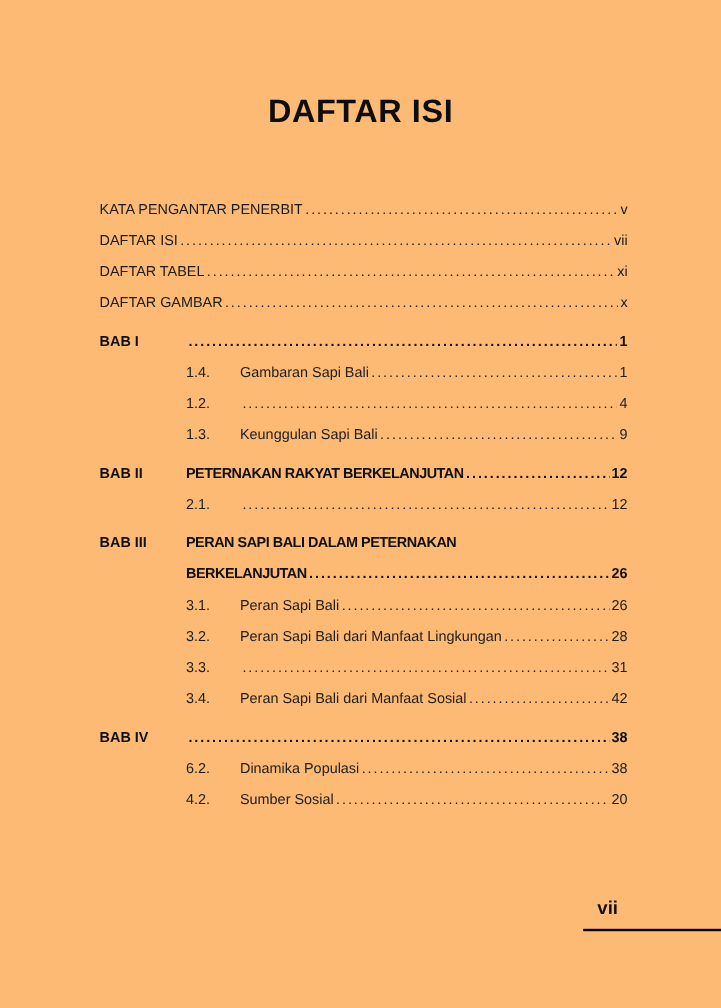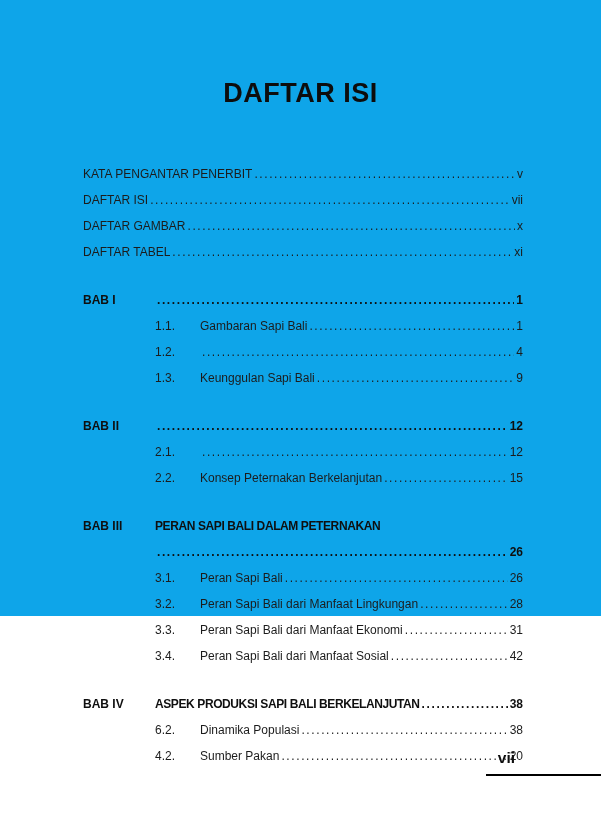--- a/index.html
+++ b/index.html
@@ -3,21 +3,21 @@
 <meta charset="utf-8">
 <style>
   html, body { margin: 0; padding: 0; }
   body {
     width: 601px; height: 840px;
     background: #ffffff;
     font-family: "Liberation Sans", sans-serif;
     color: #1c1c1c;
     overflow: hidden;
   }
-  .page { position: relative; width: 601px; height: 616px; background: #0ea5e9; }
+  .page { position: relative; width: 601px; height: 840px; background: #fdba74; }
 
   .doc-title {
     position: absolute; top: 78px; left: 0; width: 601px;
     text-align: center;
     font-size: 27px; font-weight: 800; letter-spacing: 0.5px;
     color: #0d0d0d;
   }
 
   .content {
     position: absolute; left: 83px; top: 161px; width: 440px;
@@ -31,21 +31,21 @@
   .dots { flex: 1 1 0; min-width: 0; overflow: hidden; white-space: nowrap; padding-left: 2px; }
   .dots::after {
     content: "................................................................................................";
     letter-spacing: 1.6px;
   }
   .pg { white-space: nowrap; flex: 0 0 auto; padding-left: 2px; }
 
   .gutter { flex: 0 0 72px; white-space: nowrap; }
   .secnum { flex: 0 0 45px; white-space: nowrap; }
 
-  .group { margin-top: 22px; }
+  .group { margin-top: 6px; }
 
   .bold { font-weight: bold; color: #0f0f0f; }
   .ctitle { letter-spacing: -0.4px; }
 
   .footer-page {
     position: absolute; top: 745px; right: 86px;
     font-size: 15.5px; font-weight: bold; color: #0f0f0f;
     line-height: 26px;
   }
   .footer-rule {
@@ -67,40 +67,40 @@
         <span class="lbl">KATA PENGANTAR PENERBIT</span>
         <span class="dots"></span>
         <span class="pg">v</span>
       </div>
       <div class="row">
         <span class="lbl">DAFTAR ISI</span>
         <span class="dots"></span>
         <span class="pg">vii</span>
       </div>
       <div class="row">
+        <span class="lbl">DAFTAR TABEL</span>
+        <span class="dots"></span>
+        <span class="pg">xi</span>
+      </div>
+      <div class="row">
         <span class="lbl">DAFTAR GAMBAR</span>
         <span class="dots"></span>
         <span class="pg">x</span>
       </div>
-      <div class="row">
-        <span class="lbl">DAFTAR TABEL</span>
-        <span class="dots"></span>
-        <span class="pg">xi</span>
-      </div>
     </div>
 
     <div class="group">
       <div class="row">
         <span class="gutter bold">BAB I</span>
         <span class="dots bold"></span>
         <span class="pg bold">1</span>
       </div>
       <div class="row">
         <span class="gutter"></span>
-        <span class="secnum">1.1.</span>
+        <span class="secnum">1.4.</span>
         <span class="lbl">Gambaran Sapi Bali</span>
         <span class="dots"></span>
         <span class="pg">1</span>
       </div>
       <div class="row">
         <span class="gutter"></span>
         <span class="secnum">1.2.</span>
         <span class="dots"></span>
         <span class="pg">4</span>
       </div>
@@ -109,96 +109,89 @@
         <span class="secnum">1.3.</span>
         <span class="lbl">Keunggulan Sapi Bali</span>
         <span class="dots"></span>
         <span class="pg">9</span>
       </div>
     </div>
 
     <div class="group">
       <div class="row">
         <span class="gutter bold">BAB II</span>
+        <span class="lbl bold ctitle">PETERNAKAN RAKYAT BERKELANJUTAN</span>
         <span class="dots bold"></span>
         <span class="pg bold">12</span>
       </div>
       <div class="row">
         <span class="gutter"></span>
         <span class="secnum">2.1.</span>
         <span class="dots"></span>
         <span class="pg">12</span>
-      </div>
-      <div class="row">
-        <span class="gutter"></span>
-        <span class="secnum">2.2.</span>
-        <span class="lbl">Konsep Peternakan Berkelanjutan</span>
-        <span class="dots"></span>
-        <span class="pg">15</span>
       </div>
     </div>
 
     <div class="group">
       <div class="row">
         <span class="gutter bold">BAB III</span>
         <span class="lbl bold ctitle">PERAN SAPI BALI DALAM PETERNAKAN</span>
       </div>
       <div class="row">
         <span class="gutter"></span>
+        <span class="lbl bold ctitle">BERKELANJUTAN</span>
         <span class="dots bold"></span>
         <span class="pg bold">26</span>
       </div>
       <div class="row">
         <span class="gutter"></span>
         <span class="secnum">3.1.</span>
         <span class="lbl">Peran Sapi Bali</span>
         <span class="dots"></span>
         <span class="pg">26</span>
       </div>
       <div class="row">
         <span class="gutter"></span>
         <span class="secnum">3.2.</span>
         <span class="lbl">Peran Sapi Bali dari Manfaat Lingkungan</span>
         <span class="dots"></span>
         <span class="pg">28</span>
       </div>
       <div class="row">
         <span class="gutter"></span>
         <span class="secnum">3.3.</span>
-        <span class="lbl">Peran Sapi Bali dari Manfaat Ekonomi</span>
         <span class="dots"></span>
         <span class="pg">31</span>
       </div>
       <div class="row">
         <span class="gutter"></span>
         <span class="secnum">3.4.</span>
         <span class="lbl">Peran Sapi Bali dari Manfaat Sosial</span>
         <span class="dots"></span>
         <span class="pg">42</span>
       </div>
     </div>
 
     <div class="group">
       <div class="row">
         <span class="gutter bold">BAB IV</span>
-        <span class="lbl bold ctitle">ASPEK PRODUKSI SAPI BALI BERKELANJUTAN</span>
         <span class="dots bold"></span>
         <span class="pg bold">38</span>
       </div>
       <div class="row">
         <span class="gutter"></span>
         <span class="secnum">6.2.</span>
         <span class="lbl">Dinamika Populasi</span>
         <span class="dots"></span>
         <span class="pg">38</span>
       </div>
       <div class="row">
         <span class="gutter"></span>
         <span class="secnum">4.2.</span>
-        <span class="lbl">Sumber Pakan</span>
+        <span class="lbl">Sumber Sosial</span>
         <span class="dots"></span>
         <span class="pg">20</span>
       </div>
     </div>
 
   </div>
 
   <div class="footer-page">vii</div>
   <div class="footer-rule"></div>
 

